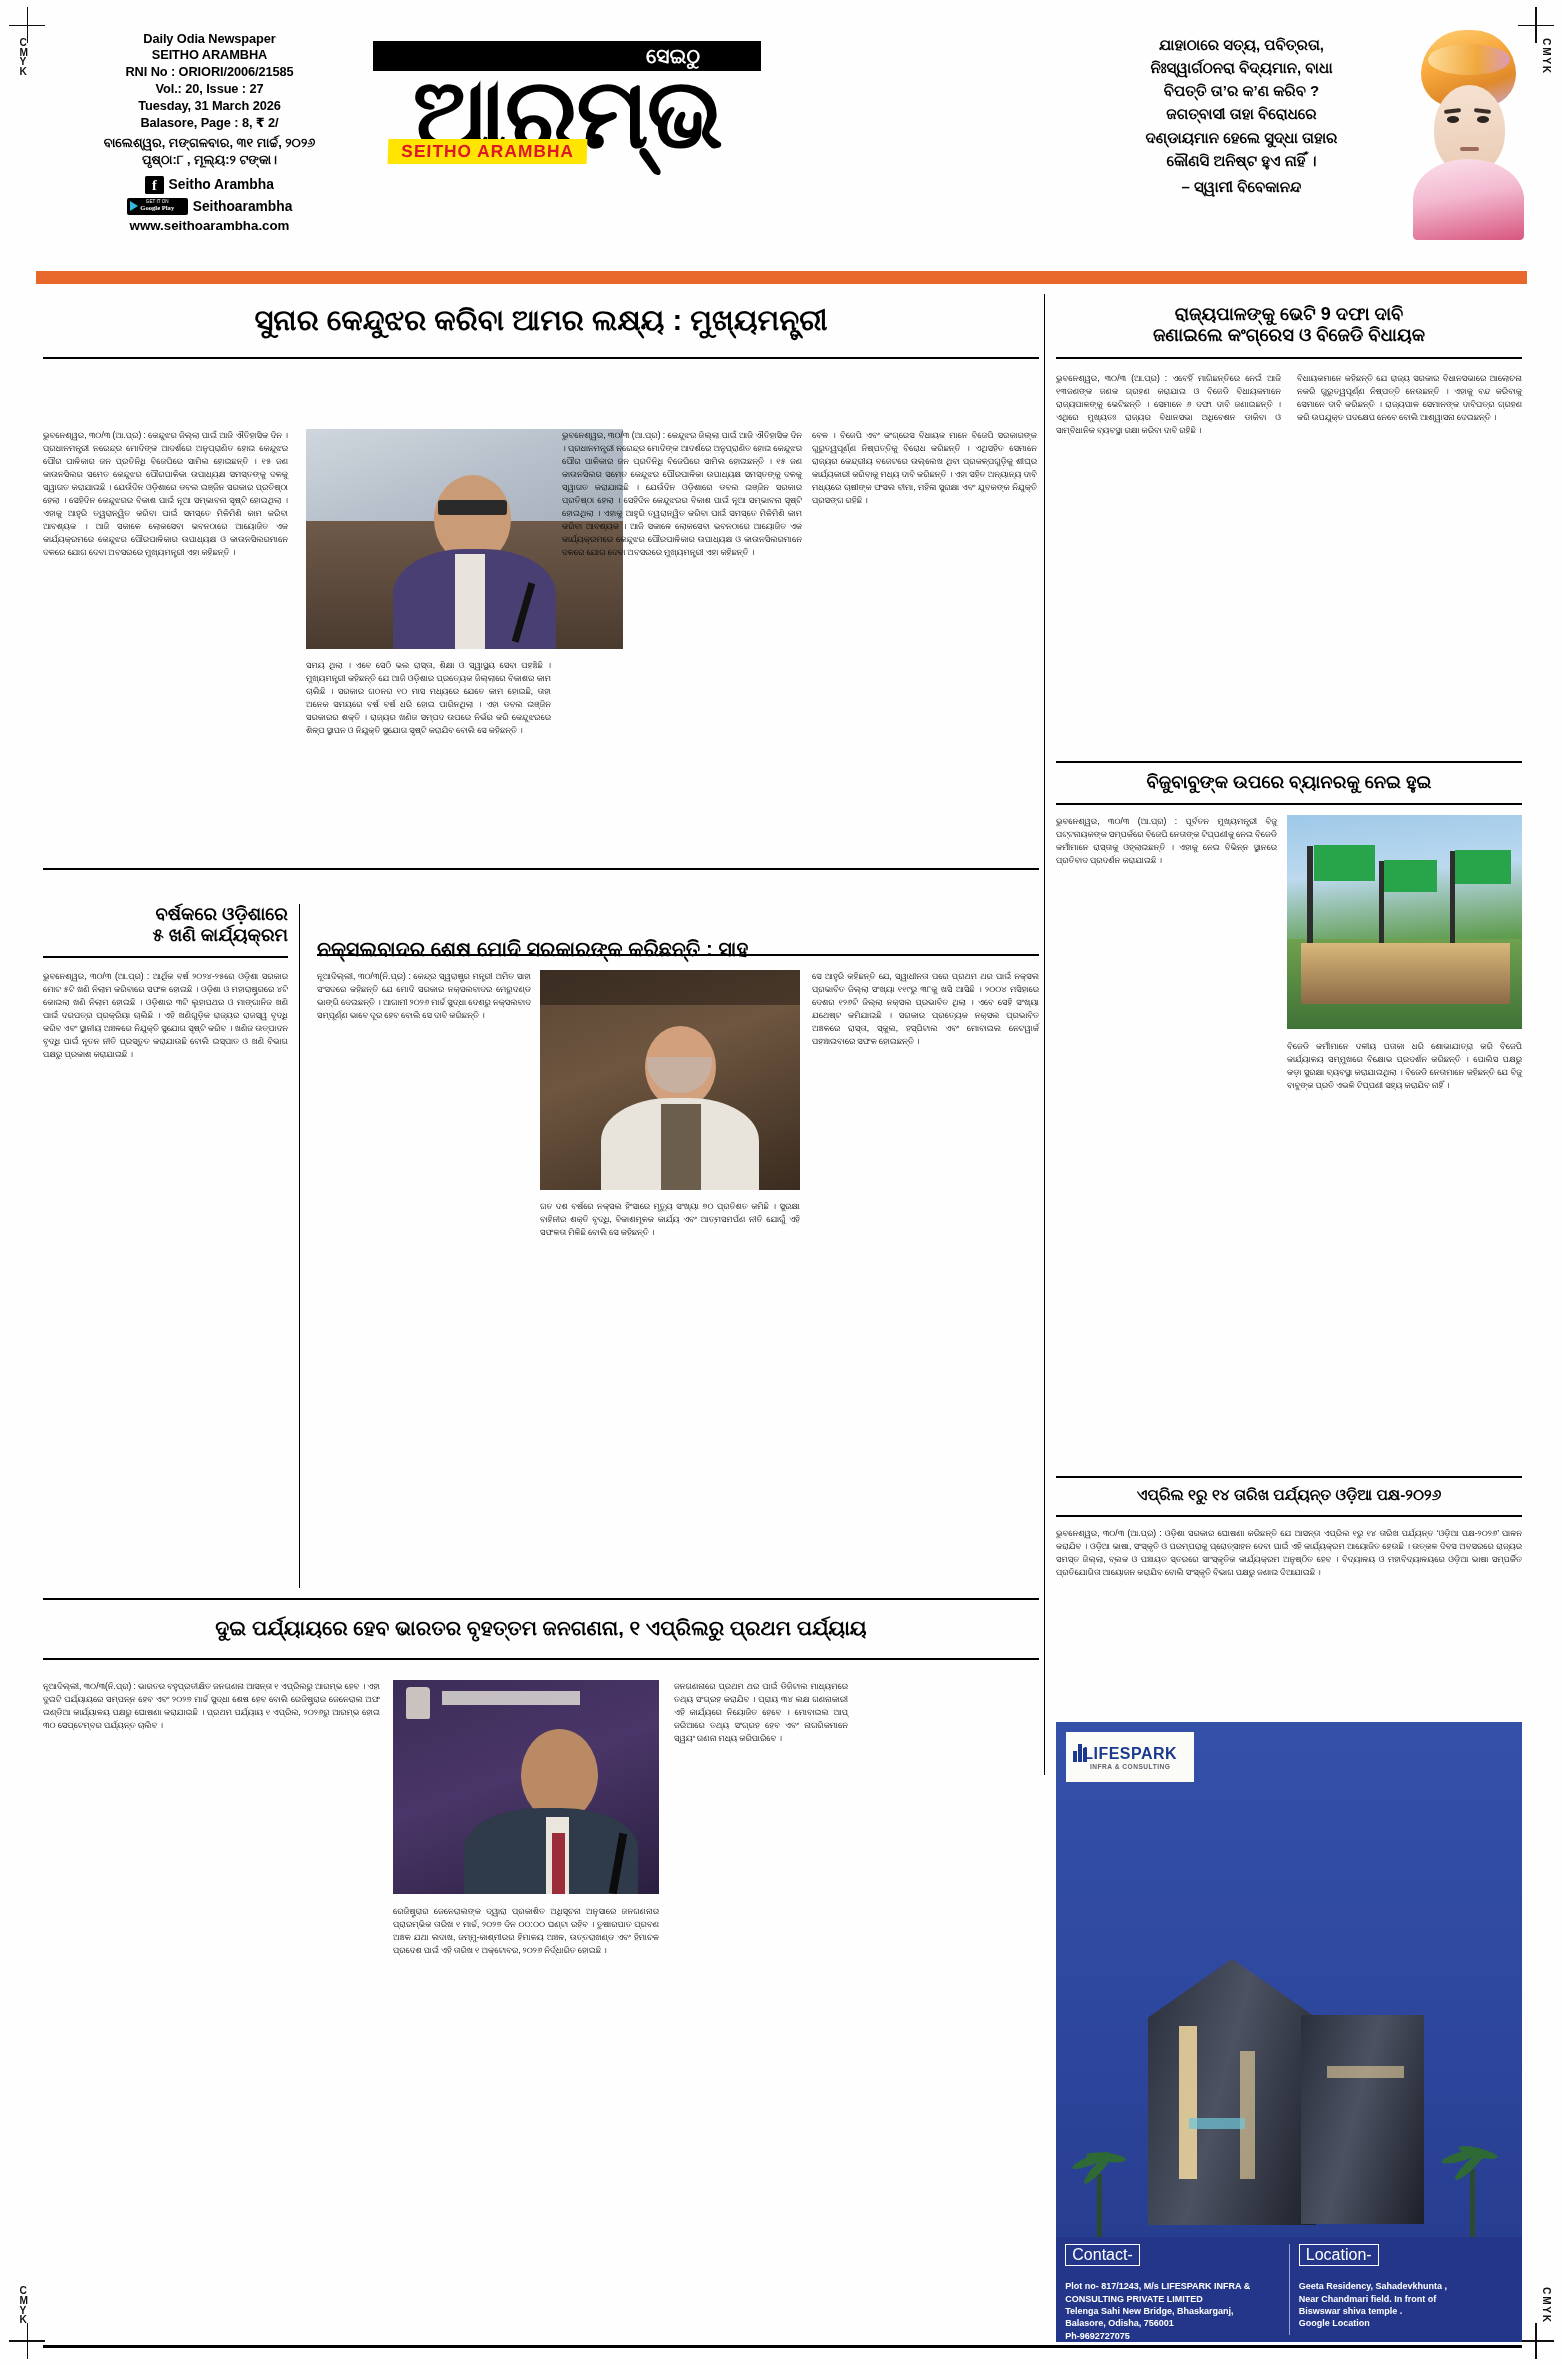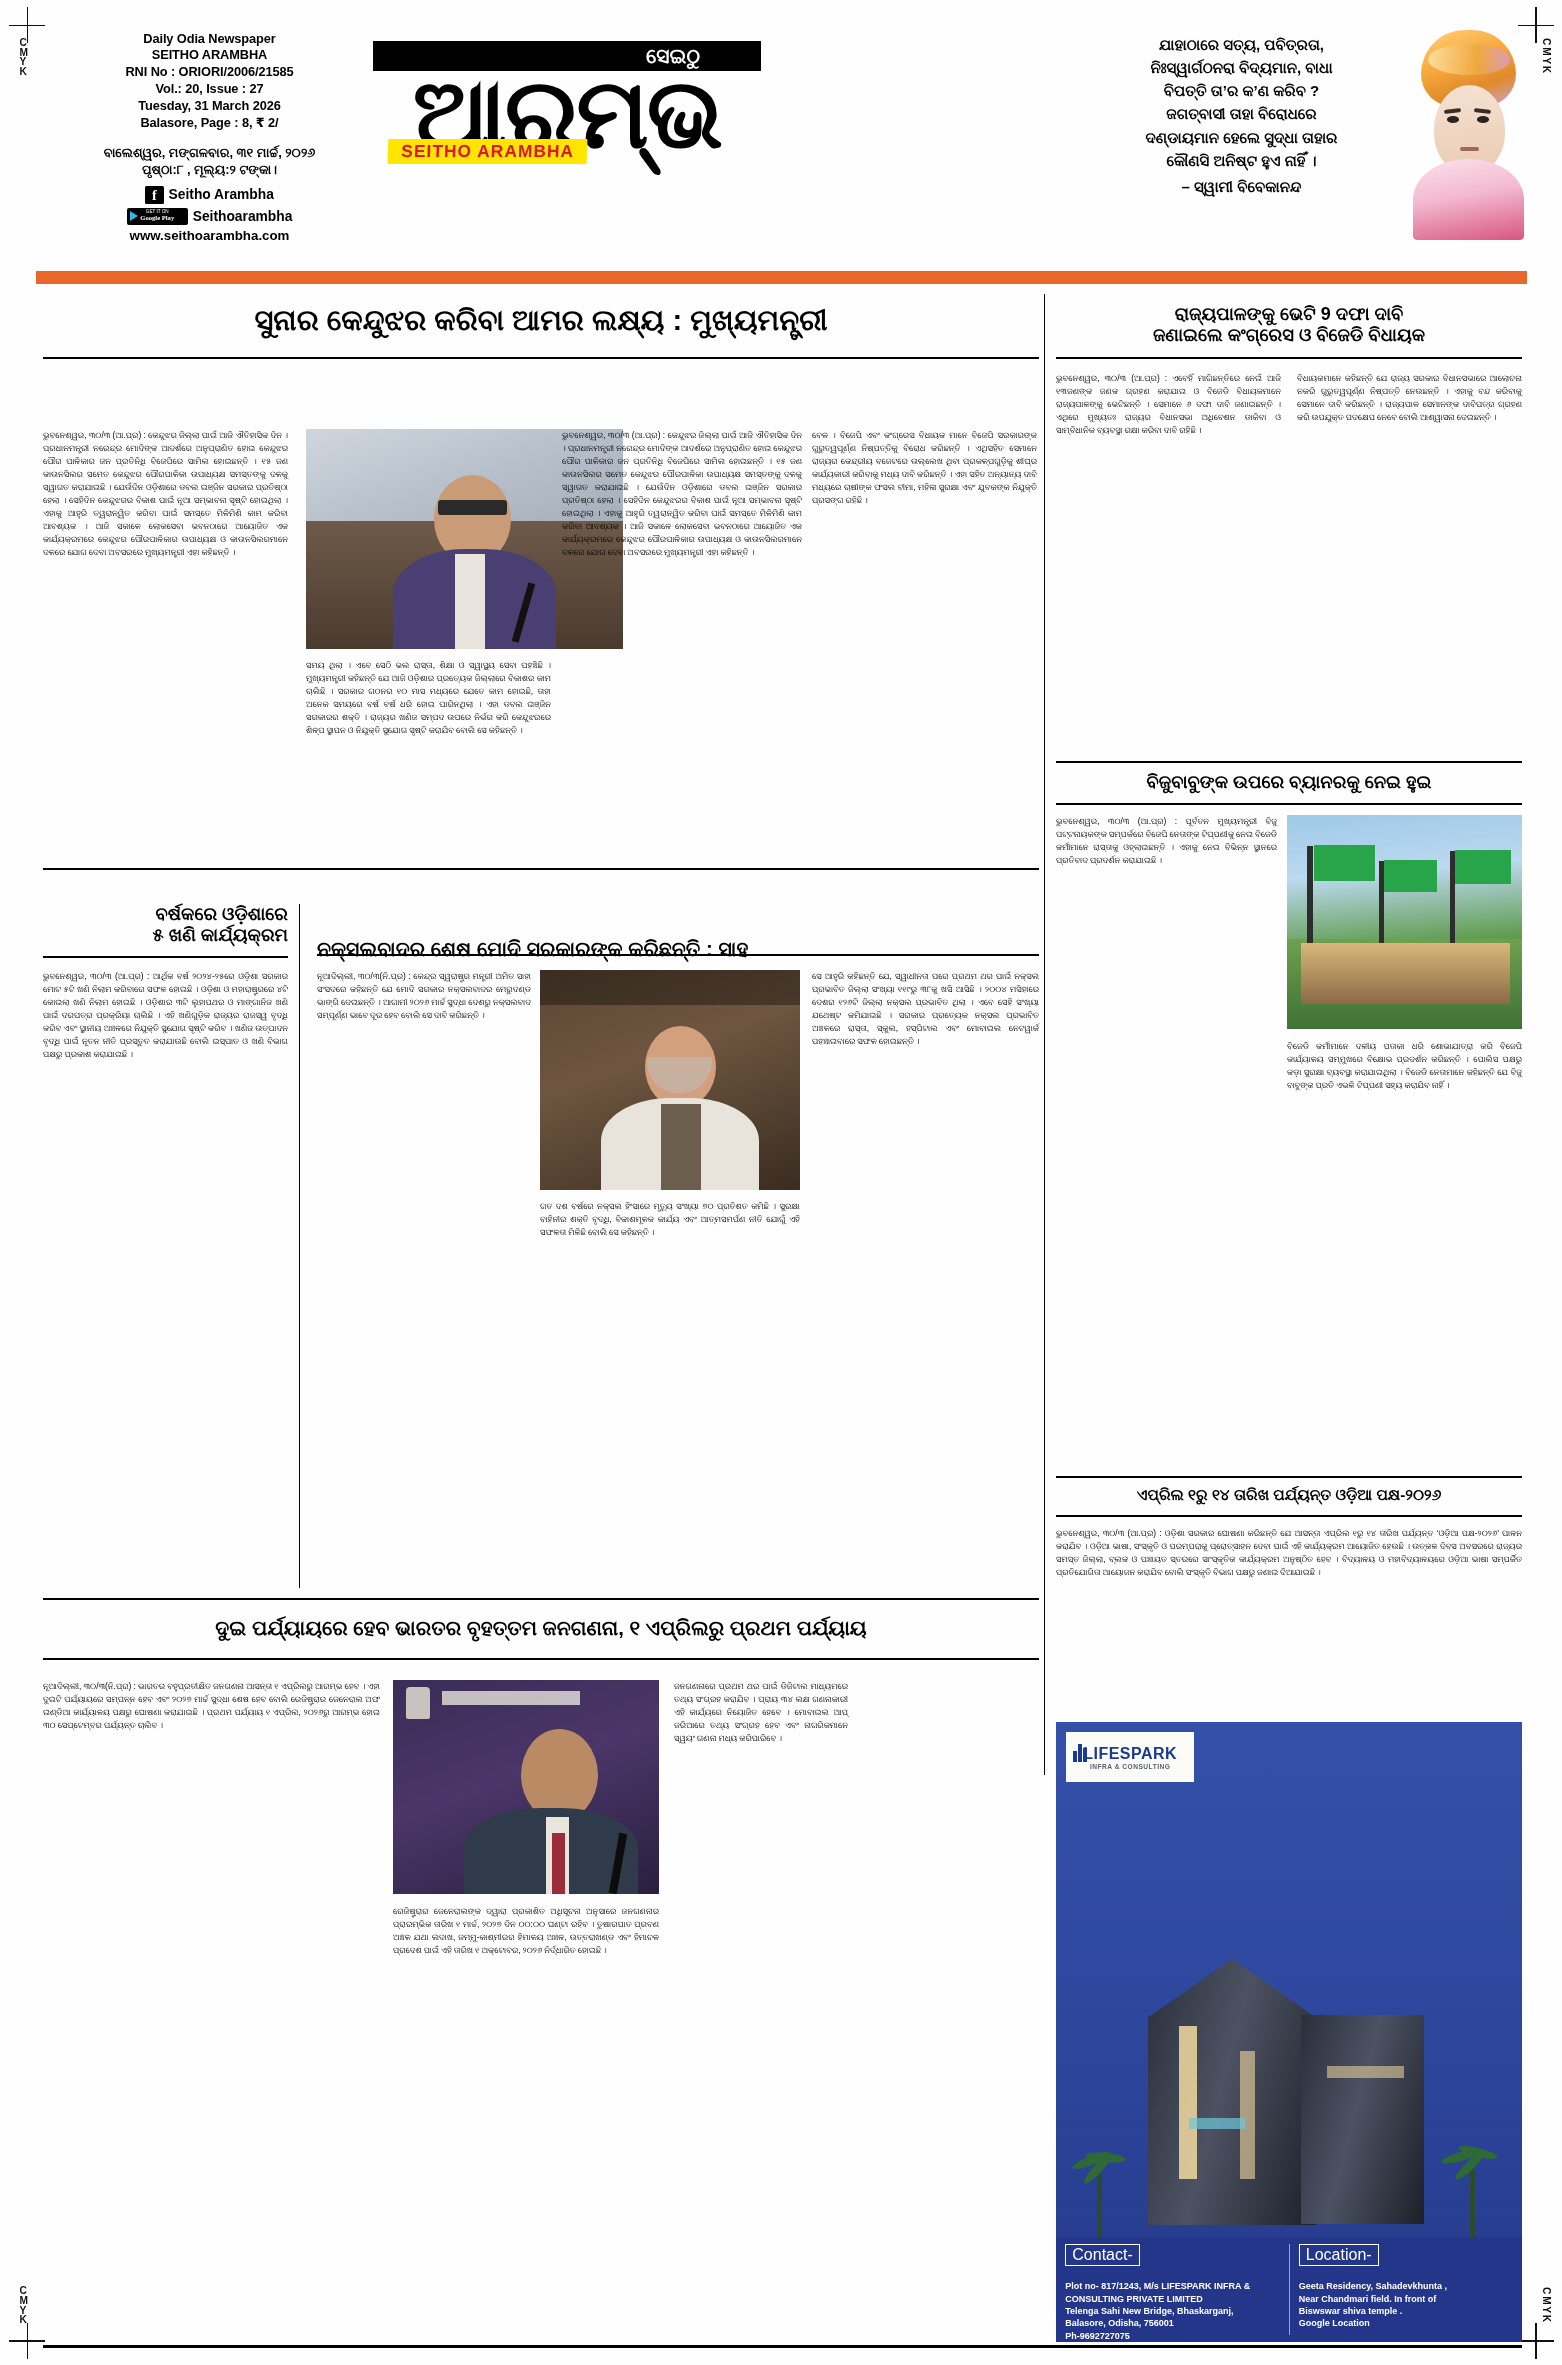--- a/index.html
+++ b/index.html
@@ -24,21 +24,21 @@
         font-family:"Liberation Sans",sans-serif;color:#111;}
   .cmyk.tl{left:19.4px;top:38px;}
   .cmyk.bl{left:19.4px;bottom:41px;}
   .cmyk.tr{right:12.3px;top:38px;writing-mode:vertical-rl;}
   .cmyk.br{right:12.3px;bottom:44px;writing-mode:vertical-rl;}
 
   
   .masthead{position:absolute;left:36px;top:20.4px;right:36px;height:245px;}
   .mh-left{position:absolute;left:46px;top:10.2px;width:255px;text-align:center;}
   .mh-left .en{font-size:12.8px;font-weight:700;line-height:1.32;letter-spacing:-0.1px;}
-  .mh-left .od{font-size:12.8px;font-weight:700;line-height:1.35;margin-top:12px;
+  .mh-left .od{font-size:12.8px;font-weight:700;line-height:1.35;margin-top:2px;
                 font-family:"Liberation Sans","DejaVu Sans",sans-serif;}
   .social{margin-top:7.1px;}
   .social-row{display:flex;align-items:center;justify-content:center;gap:5.1px;margin-top:3.6px;}
   .fb-badge{width:18.4px;height:18.4px;background:#000;color:#fff;border-radius:1.5px;
             font-size:14.3px;font-weight:700;line-height:18.4px;text-align:center;
             font-family:"Liberation Serif",serif;}
   .gp-badge{width:61px;height:17.4px;background:#000;border-radius:2px;display:flex;
             align-items:center;gap:2.6px;padding:0 3.1px;box-sizing:border-box;}
   .gp-tri{width:0;height:0;border-left:8.2px solid #2fb8e6;border-top:5.1px solid transparent;
           border-bottom:5.1px solid transparent;}

